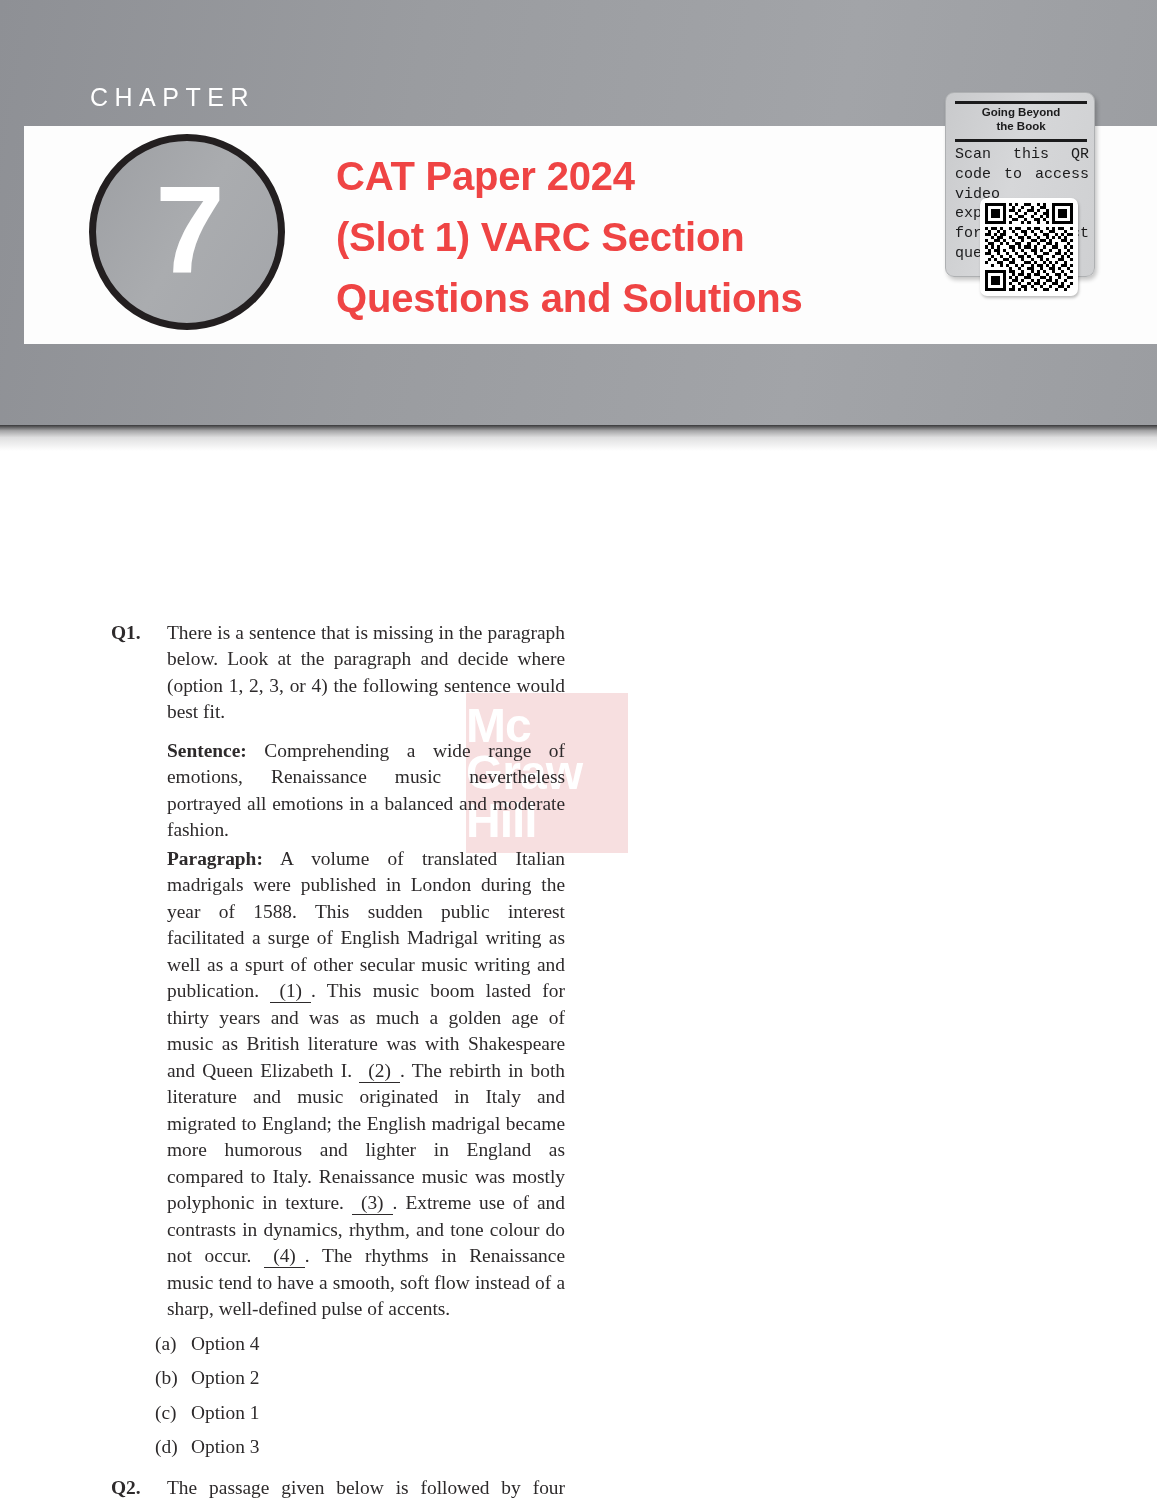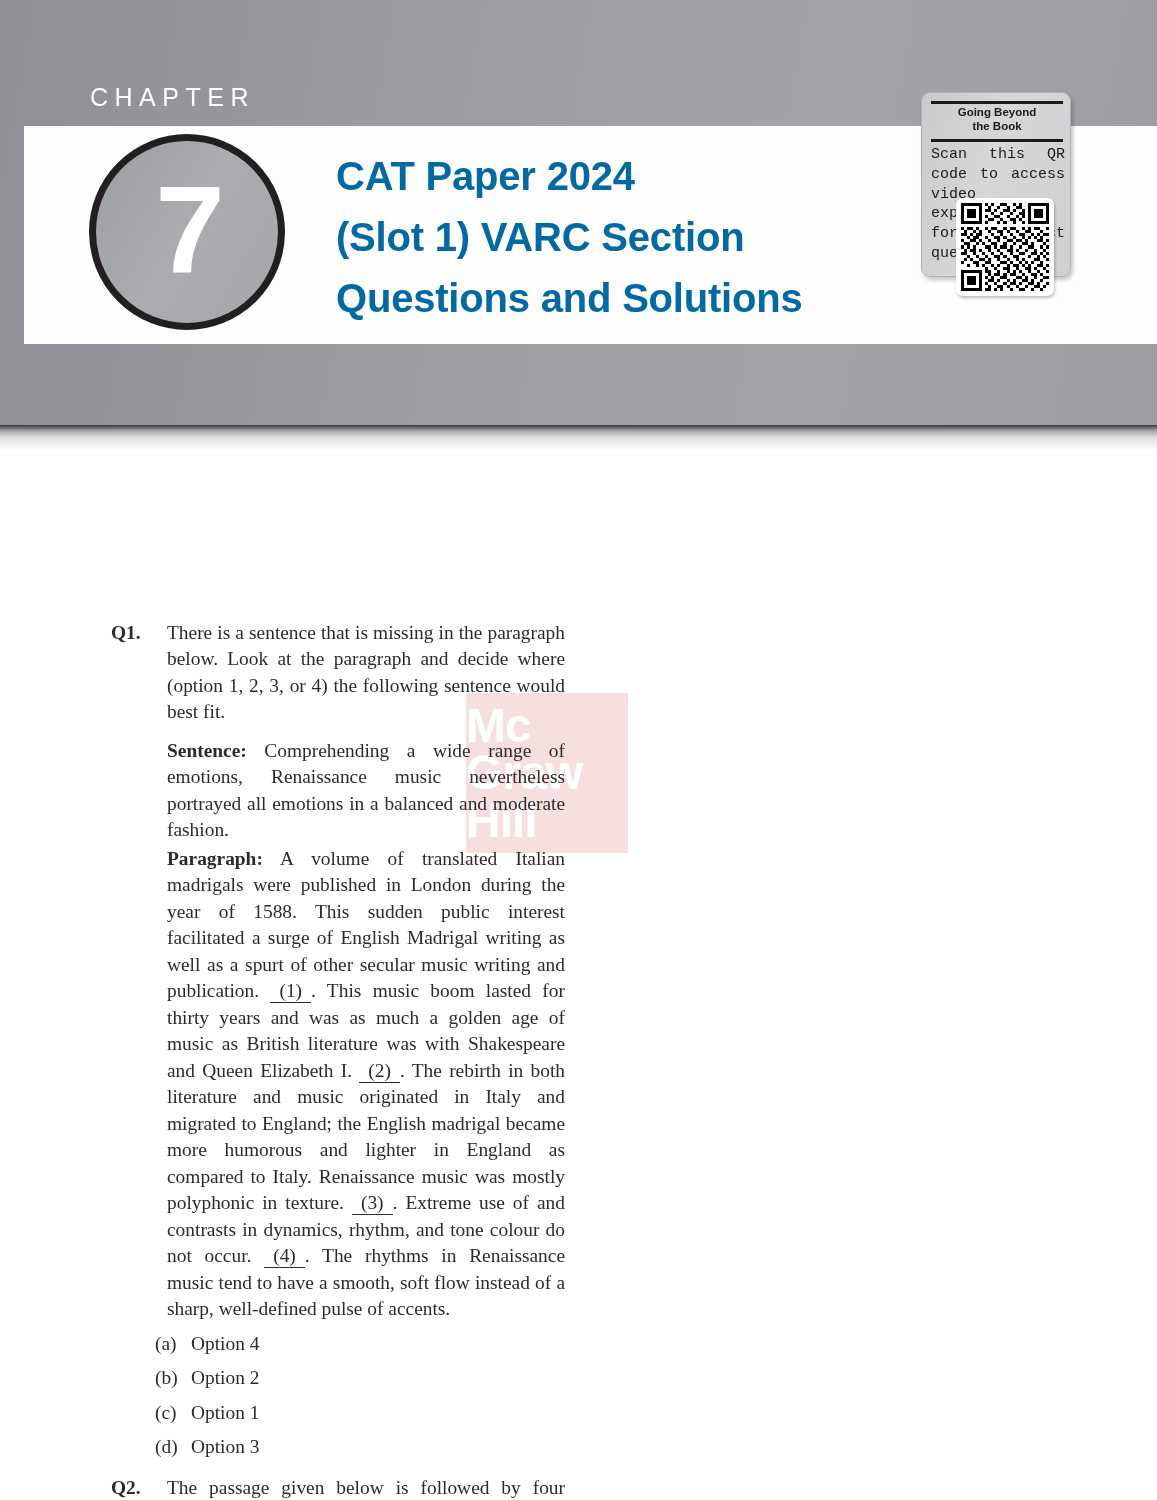--- a/index.html
+++ b/index.html
@@ -74,30 +74,30 @@
   }
 
   .chapter-title {
     position: absolute;
     left: 336px; top: 146px;
     width: 620px;
     font-family: "Liberation Sans", sans-serif;
     font-weight: bold;
     font-size: 40px;
     line-height: 1.52;
-    color: #0369a1;
+    color: #ef4444;
     z-index: 7;
     letter-spacing: -0.2px;
   }
   .chapter-title div { white-space: nowrap; }
 
   
   .qr-box {
     position: absolute;
-    left: 921px; top: 92px;
+    left: 945px; top: 92px;
     width: 150px;
     height: 185px;
     background: linear-gradient(105deg, #c9cacc 0%, #d6d7d9 45%, #cfd0d2 100%);
     border: 1px solid #aeb0b2;
     border-radius: 9px;
     box-sizing: border-box;
     z-index: 9;
     box-shadow: 2px 3px 4px rgba(0,0,0,0.22);
   }
   .qr-rule-top {

